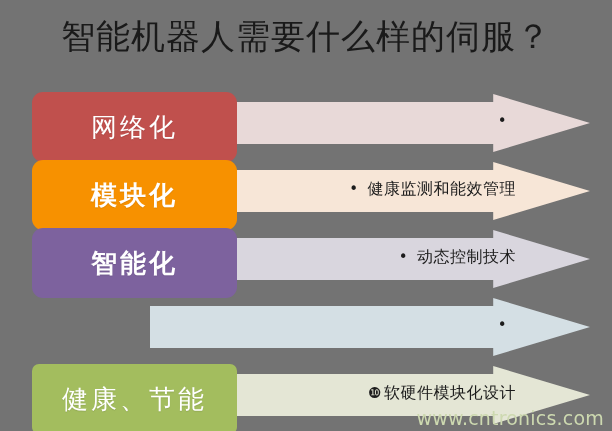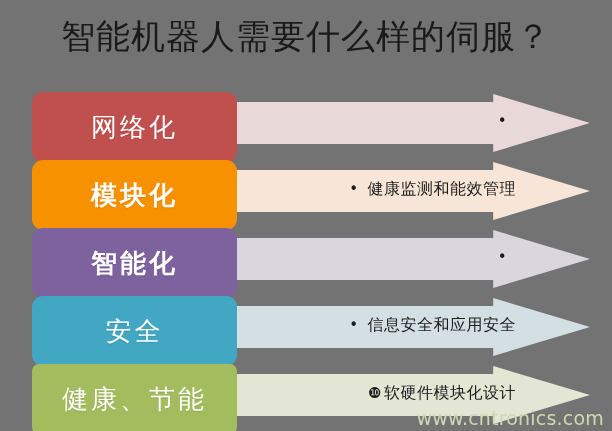--- a/index.html
+++ b/index.html
@@ -156,34 +156,31 @@
       </div>
       <div class="pill" style="background: rgb(247, 145, 0); font-weight: bold;">
         <span class="pill-label">模块化</span>
       </div>
     </div>
 
     <div class="row r2">
       <div class="arrow" style="background: rgb(217, 214, 222);"></div>
       <div class="arrow-text">
         <span class="bullet">•</span>
+        <span>动态控制技术</span>
       </div>
       <div class="pill" style="background: rgb(125, 98, 158); font-weight: bold;">
         <span class="pill-label">智能化</span>
       </div>
     </div>
 
     <div class="row r3">
       <div class="arrow" style="background: rgb(212, 223, 228);"></div>
       <div class="arrow-text">
         <span class="bullet">•</span>
-        <span>信息安全和应用安全</span>
-      </div>
-      <div class="pill" style="background: rgb(65, 167, 195);">
-        <span class="pill-label">安全</span>
       </div>
     </div>
 
     <div class="row r4">
       <div class="arrow" style="background: rgb(228, 230, 213);"></div>
       <div class="arrow-text">
         <span class="bullet num">❿</span>
         <span>软硬件模块化设计</span>
       </div>
       <div class="pill" style="background: rgb(163, 189, 94); border-radius: 7px;">

